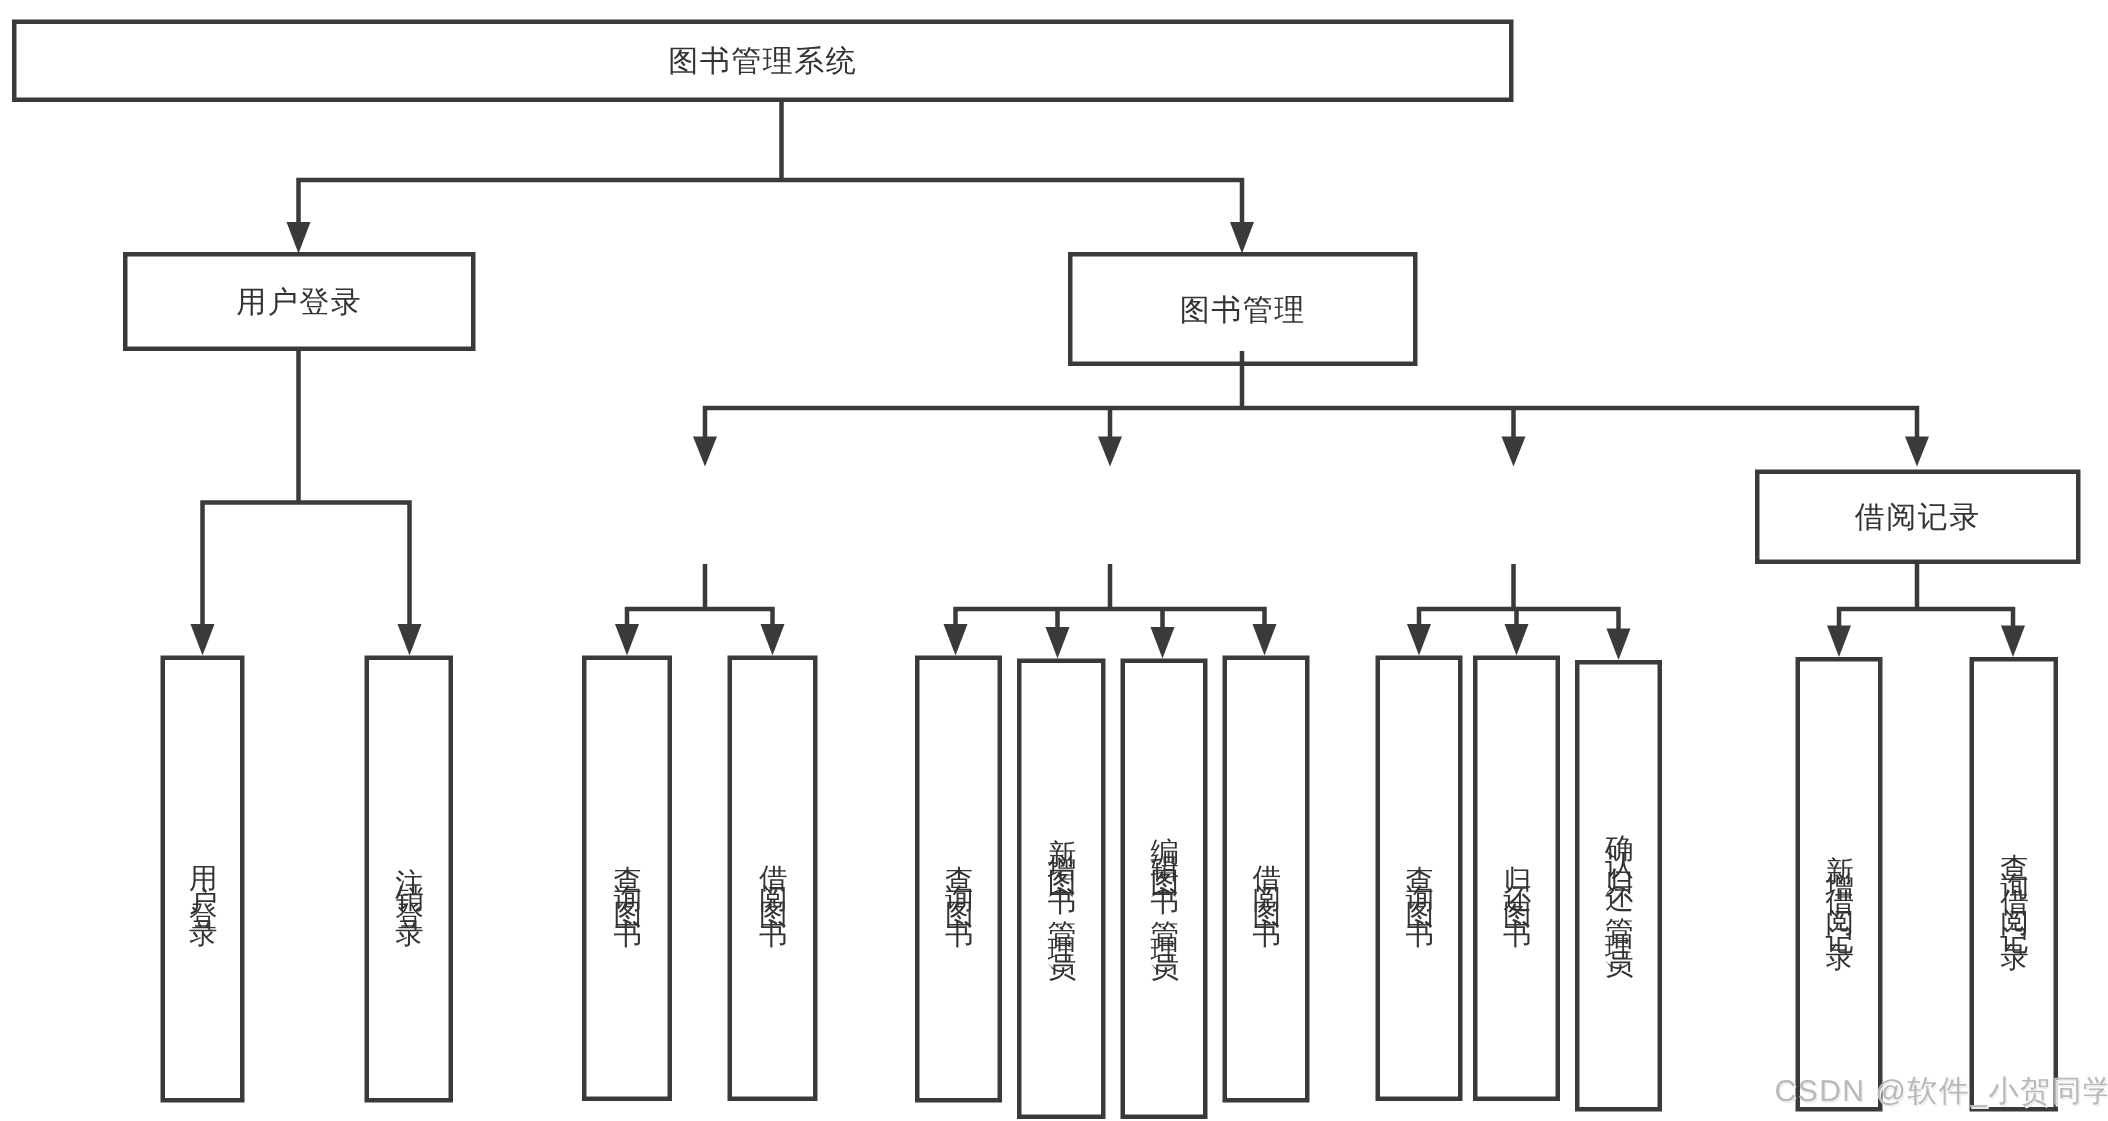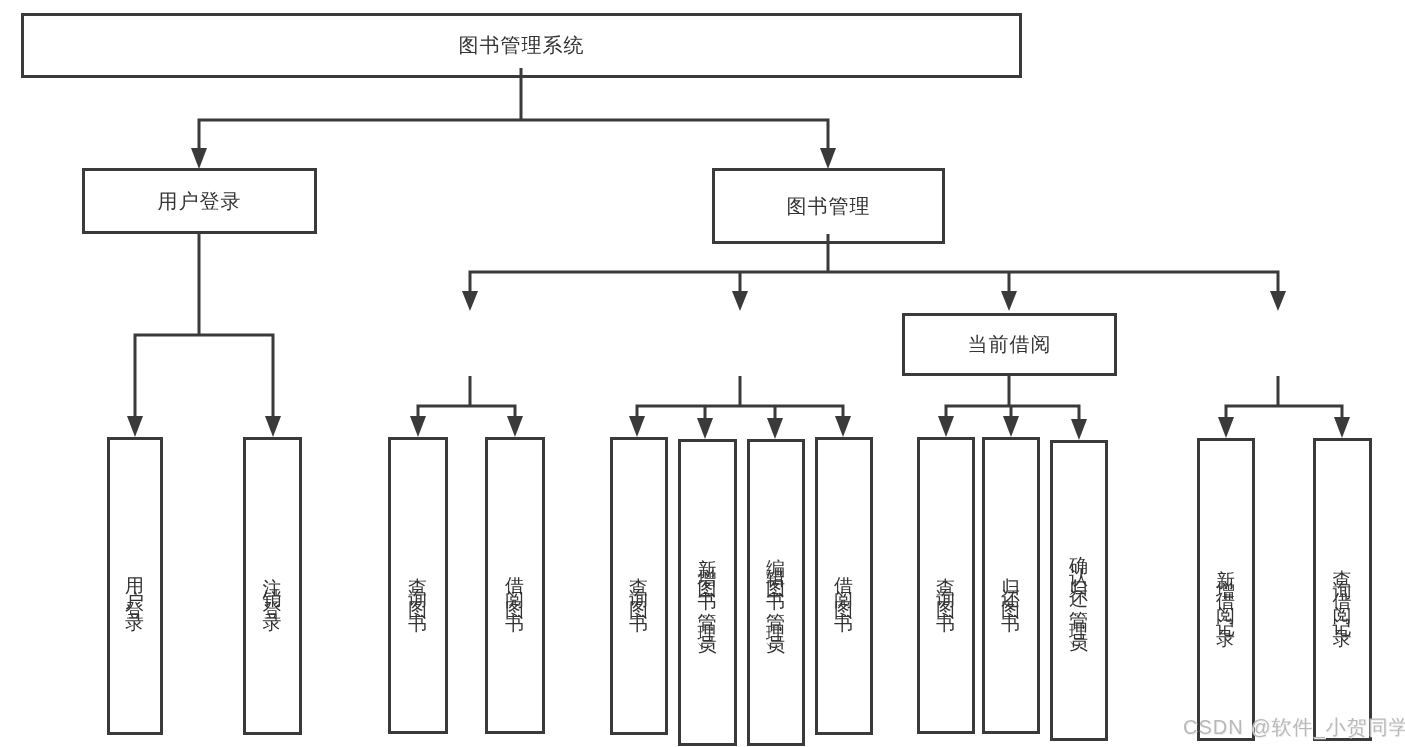--- a/index.html
+++ b/index.html
@@ -88,33 +88,33 @@
     <path class="ln" d="M1009,376 V407.5 M944.5,406 H1080.5 M946,407 V418 M1011,407 V418 M1079,407 V421"></path>
     <path class="ah" d="M938,416 L954,416 L946,437 Z"></path>
     <path class="ah" d="M1003,416 L1019,416 L1011,437 Z"></path>
     <path class="ah" d="M1071,419 L1087,419 L1079,440 Z"></path>
 
     <path class="ln" d="M1278,376 V407.5 M1224.5,406 H1343.5 M1226,407 V419 M1342,407 V419"></path>
     <path class="ah" d="M1218,417 L1234,417 L1226,438 Z"></path>
     <path class="ah" d="M1334,417 L1350,417 L1342,438 Z"></path>
   </svg>
 
-  <div class="node" style="left:21px;top:13px;width:1001px;height:65px">
+  <div class="node" style="left:8px;top:13px;width:1001px;height:55px">
     <span class="h-label">图书管理系统</span>
   </div>
 
   <div class="node" style="left:82px;top:168px;width:235px;height:66px">
     <span class="h-label">用户登录</span>
   </div>
   <div class="node" style="left:712px;top:168px;width:233px;height:76px">
     <span class="h-label">图书管理</span>
   </div>
 
-  <div class="node" style="left:902px;top:313px;width:215px;height:63px">
-    <span class="h-label">当前借阅</span>
+  <div class="node" style="left:1170px;top:313px;width:217px;height:63px">
+    <span class="h-label">借阅记录</span>
   </div>
 
   <div class="node" style="left:107px;top:437px;width:56px;height:298px">
     <span class="v-label">用户登录</span>
   </div>
   <div class="node" style="left:243px;top:437px;width:59px;height:298px">
     <span class="v-label">注销登录</span>
   </div>
 
   <div class="node" style="left:388px;top:437px;width:60px;height:297px">

